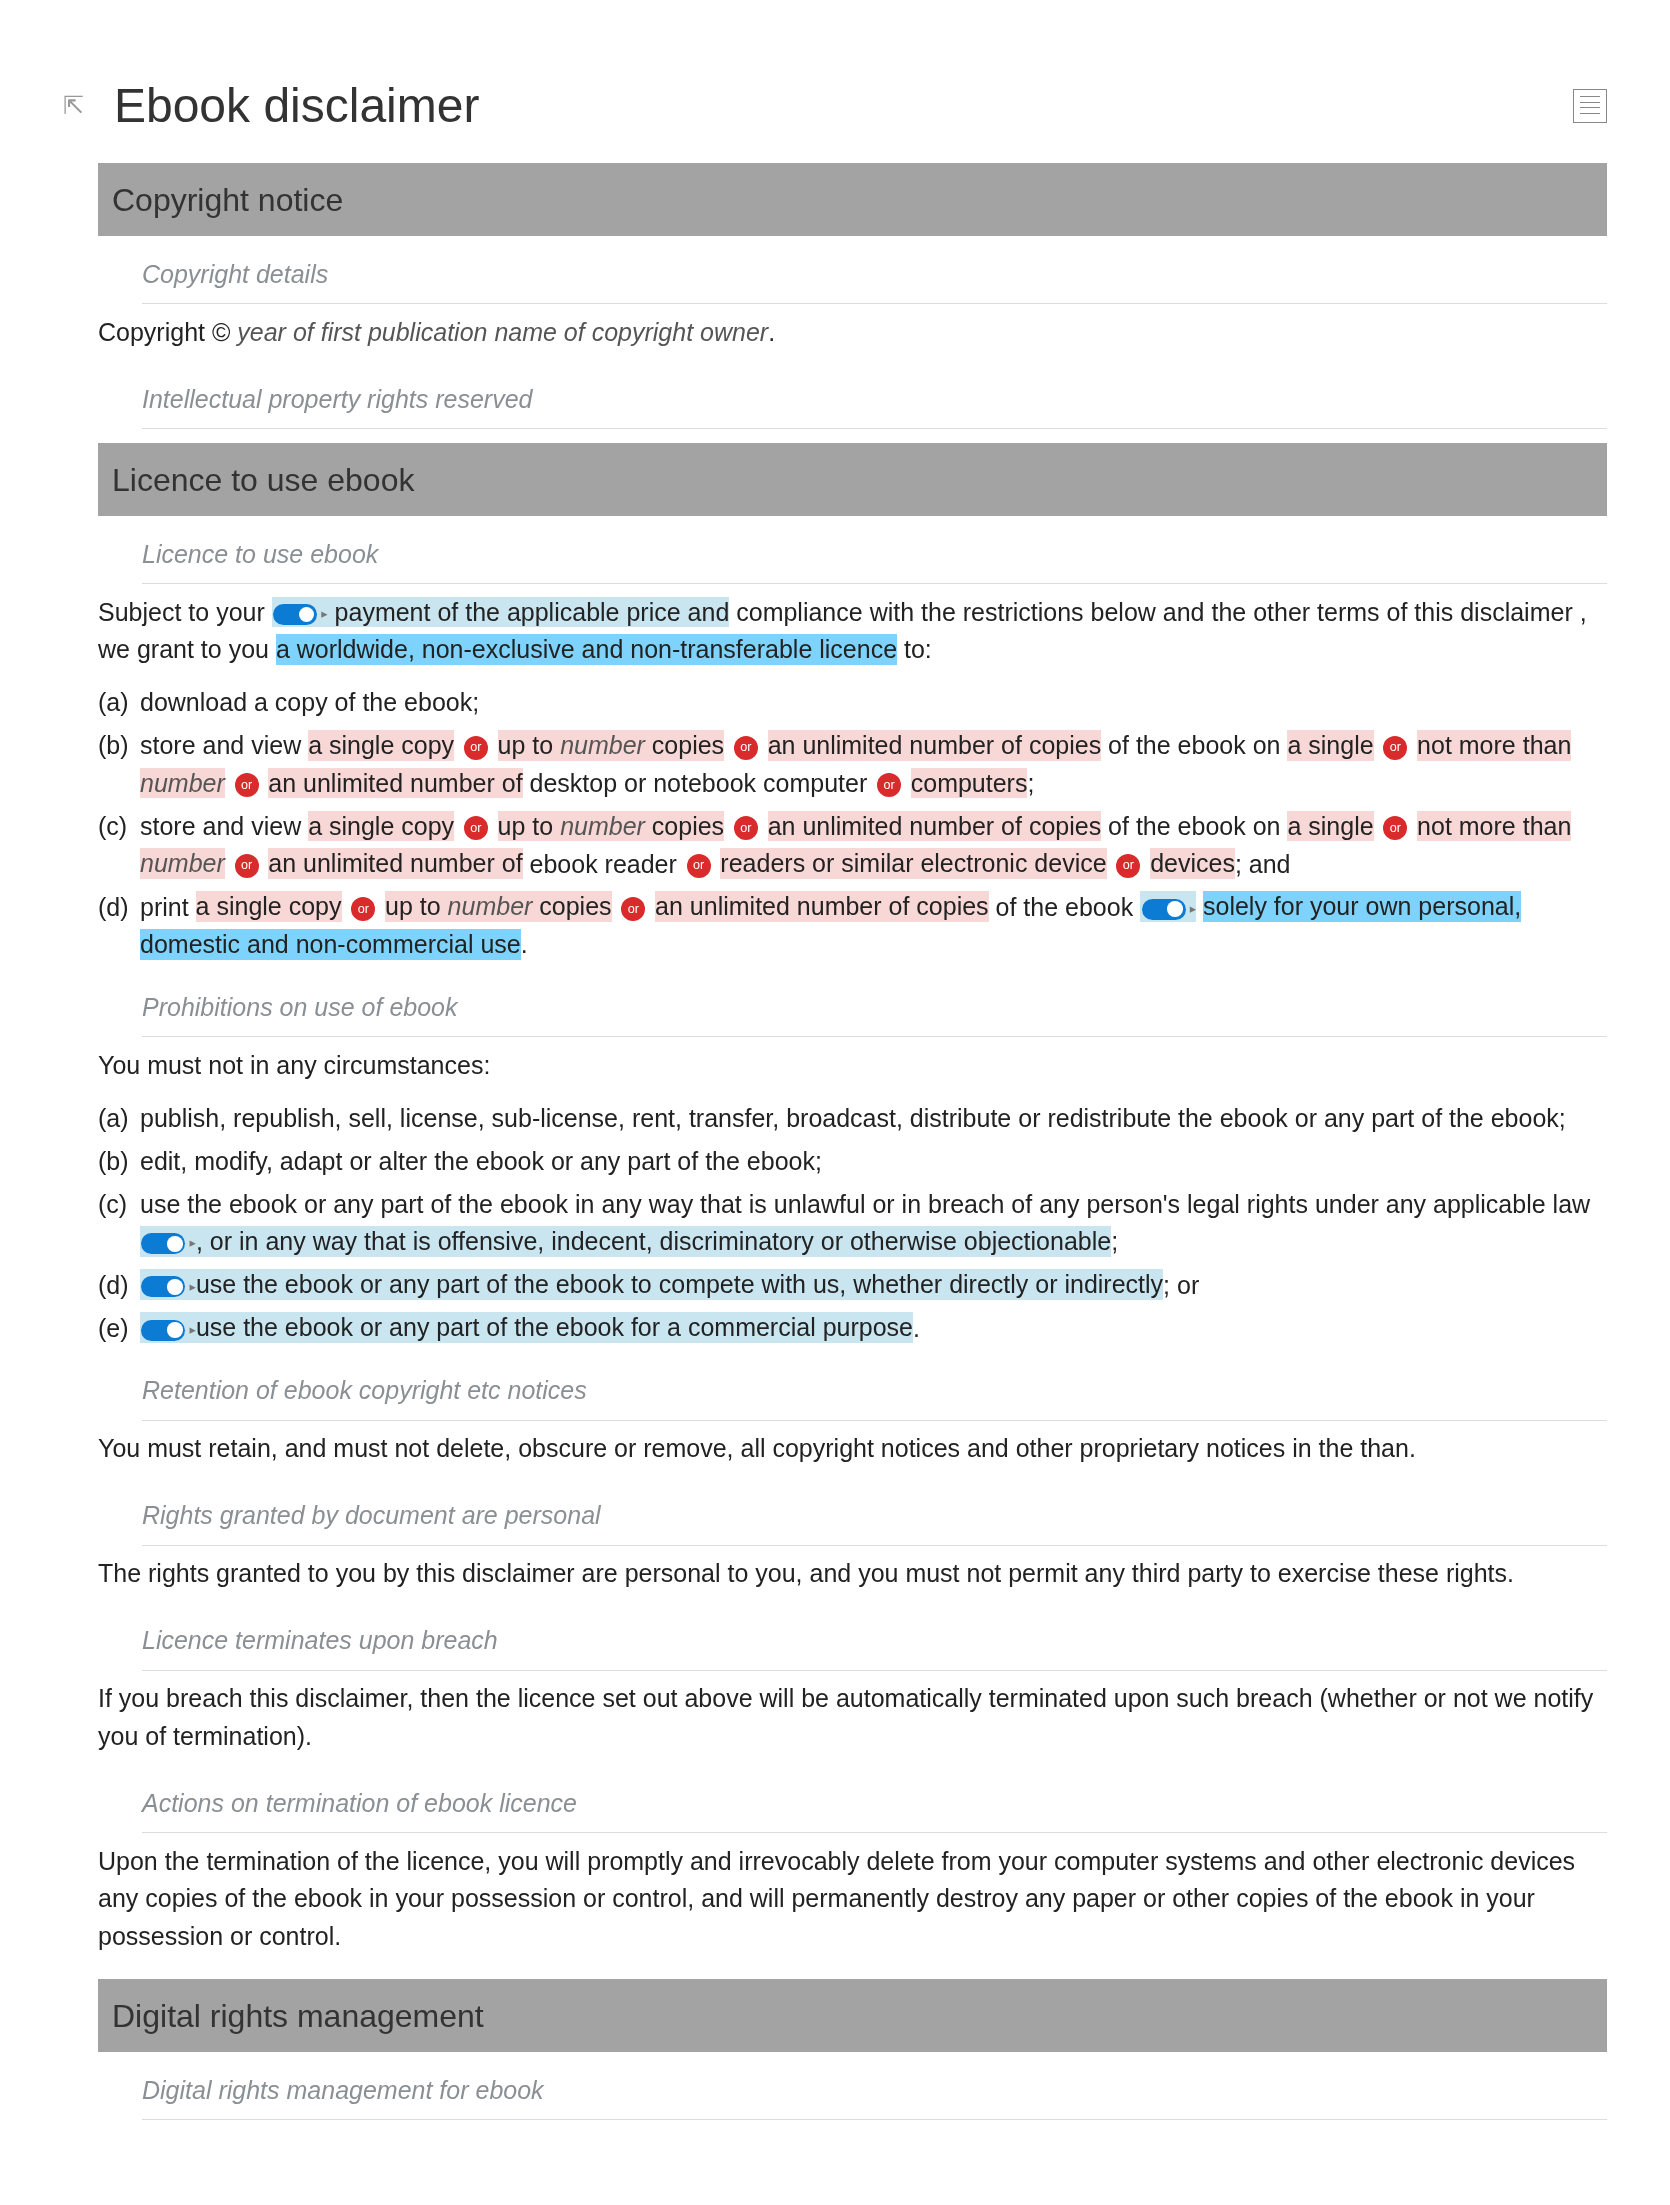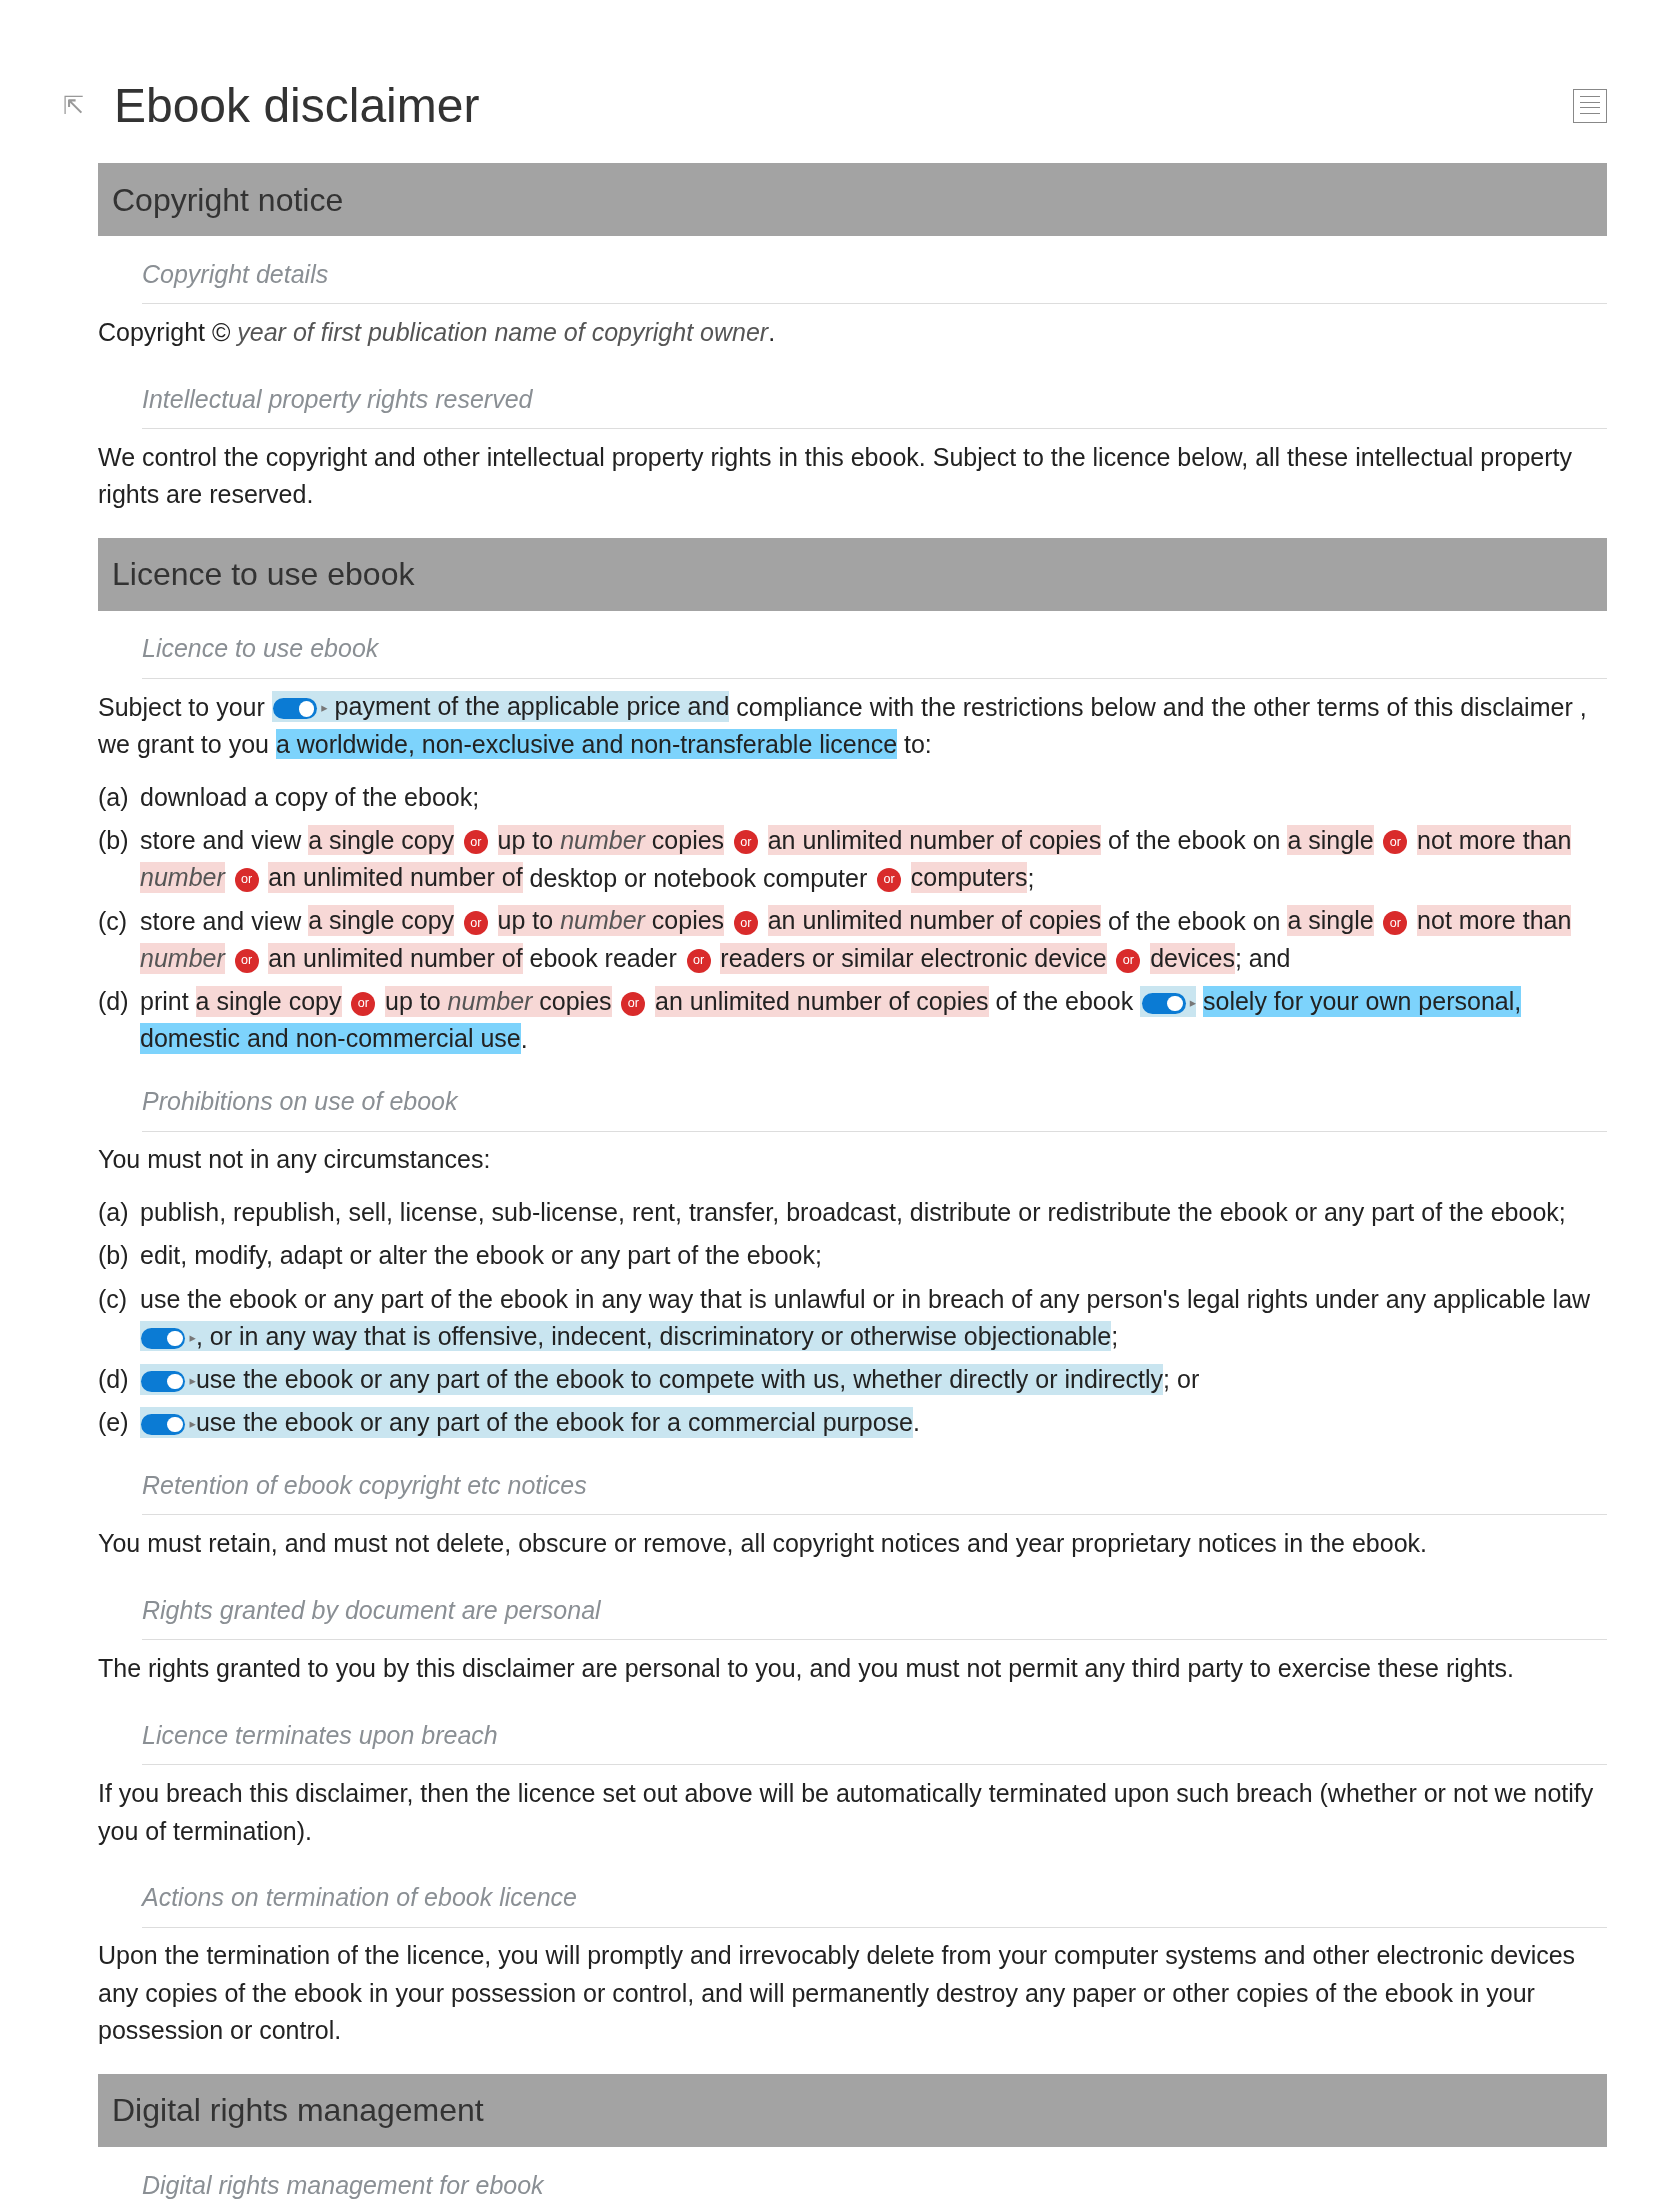--- a/index.html
+++ b/index.html
@@ -151,21 +151,20 @@
 <div class="content">
 
   <div class="section-header">Copyright notice</div>
 
   <div class="subsection">Copyright details</div>
   <div class="body-text">
     <span>Copyright © </span><span class="placeholder">year of first publication</span> <span class="placeholder">name of copyright owner</span><span>.</span>
   </div>
 
   <div class="subsection">Intellectual property rights reserved</div>
-  <div class="body-text">We control the copyright and other intellectual property rights in this ebook. Subject to the licence below, all these intellectual property rights are reserved.</div>
 
   <div class="section-header">Licence to use ebook</div>
 
   <div class="subsection">Licence to use ebook</div>
   <div class="body-text">
     <span>Subject to your </span><span class="hl-blue"><span class="toggle">
           <span class="toggle-knob"></span>
         </span><span class="toggle-chev">▸</span> <span>payment of the applicable price and</span></span><span> compliance with the restrictions below and the other terms of this disclaimer , we grant to you </span><span class="hl-green">a worldwide, non-exclusive and non-transferable licence</span><span> to:</span>
   </div>
 
@@ -227,21 +226,21 @@
       <div class="list-marker">(e)</div>
       <div class="list-content">
         <span class="hl-blue"><span class="toggle">
               <span class="toggle-knob"></span>
             </span><span class="toggle-chev">▸</span><span>use the ebook or any part of the ebook for a commercial purpose</span></span><span>.</span>
       </div>
     </div>
   </div>
 
   <div class="subsection">Retention of ebook copyright etc notices</div>
-  <div class="body-text">You must retain, and must not delete, obscure or remove, all copyright notices and year proprietary notices in the ebook.</div>
+  <div class="body-text">You must retain, and must not delete, obscure or remove, all copyright notices and other proprietary notices in the than.</div>
 
   <div class="subsection">Rights granted by document are personal</div>
   <div class="body-text">The rights granted to you by this disclaimer are personal to you, and you must not permit any third party to exercise these rights.</div>
 
   <div class="subsection">Licence terminates upon breach</div>
   <div class="body-text">If you breach this disclaimer, then the licence set out above will be automatically terminated upon such breach (whether or not we notify you of termination).</div>
 
   <div class="subsection">Actions on termination of ebook licence</div>
   <div class="body-text">Upon the termination of the licence, you will promptly and irrevocably delete from your computer systems and other electronic devices any copies of the ebook in your possession or control, and will permanently destroy any paper or other copies of the ebook in your possession or control.</div>
 

